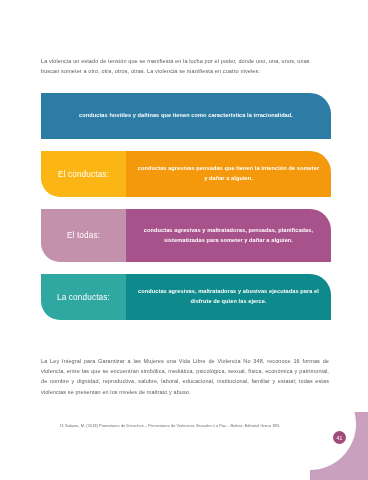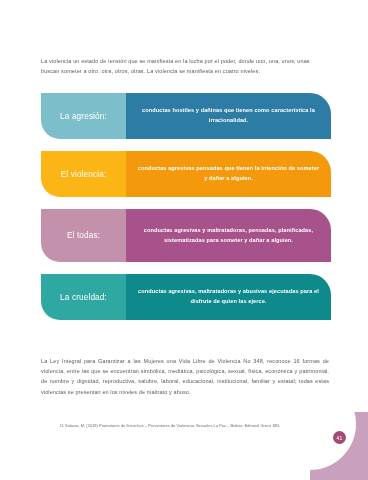--- a/index.html
+++ b/index.html
@@ -152,49 +152,46 @@
 </head>
 <body>
 
 <div class="page">
 
   <p class="intro">La violencia un estado de tensión que se manifiesta en la lucha por el poder, donde uno, una, unos, unas buscan someter a otro, otra, otros, otras. La violencia se manifiesta en cuatro niveles:</p>
 
   <div class="levels">
 
     <div class="level">
-      <div class="level-label" style="background: rgb(124, 191, 202);">
-        <span>La agresión:</span>
-      </div>
       <div class="level-body" style="background: rgb(44, 124, 166);">
         <span>conductas hostiles y dañinas que tienen como característica la irracionalidad.</span>
       </div>
     </div>
 
     <div class="level">
       <div class="level-label" style="background: rgb(251, 182, 21);">
-        <span>El violencia:</span>
+        <span>El conductas:</span>
       </div>
       <div class="level-body" style="background: rgb(243, 153, 11);">
         <span>conductas agresivas pensadas que tienen la intención de someter y dañar a alguien.</span>
       </div>
     </div>
 
     <div class="level h3">
       <div class="level-label" style="background: rgb(196, 145, 173);">
         <span>El todas:</span>
       </div>
       <div class="level-body" style="background: rgb(168, 82, 140);">
         <span>conductas agresivas y maltratadoras, pensadas, planificadas, sistematizadas para someter y dañar a alguien.</span>
       </div>
     </div>
 
     <div class="level">
       <div class="level-label" style="background: rgb(47, 168, 162);">
-        <span>La crueldad:</span>
+        <span>La conductas:</span>
       </div>
       <div class="level-body" style="background: rgb(15, 138, 140);">
         <span>conductas agresivas, maltratadoras y abusivas ejecutadas para el disfrute de quien las ejerce.</span>
       </div>
     </div>
 
   </div>
 
   <p class="closing">La Ley Integral para Garantizar a las Mujeres una Vida Libre de Violencia No 348, reconoce 16 formas de violencia, entre las que se encuentran simbólica, mediática, psicológica, sexual, física, económica y patrimonial, de nombre y dignidad, reproductiva, salubre, laboral, educacional, institucional, familiar y estatal; todas estas violencias se presentan en los niveles de maltrato y abuso.</p>
 

